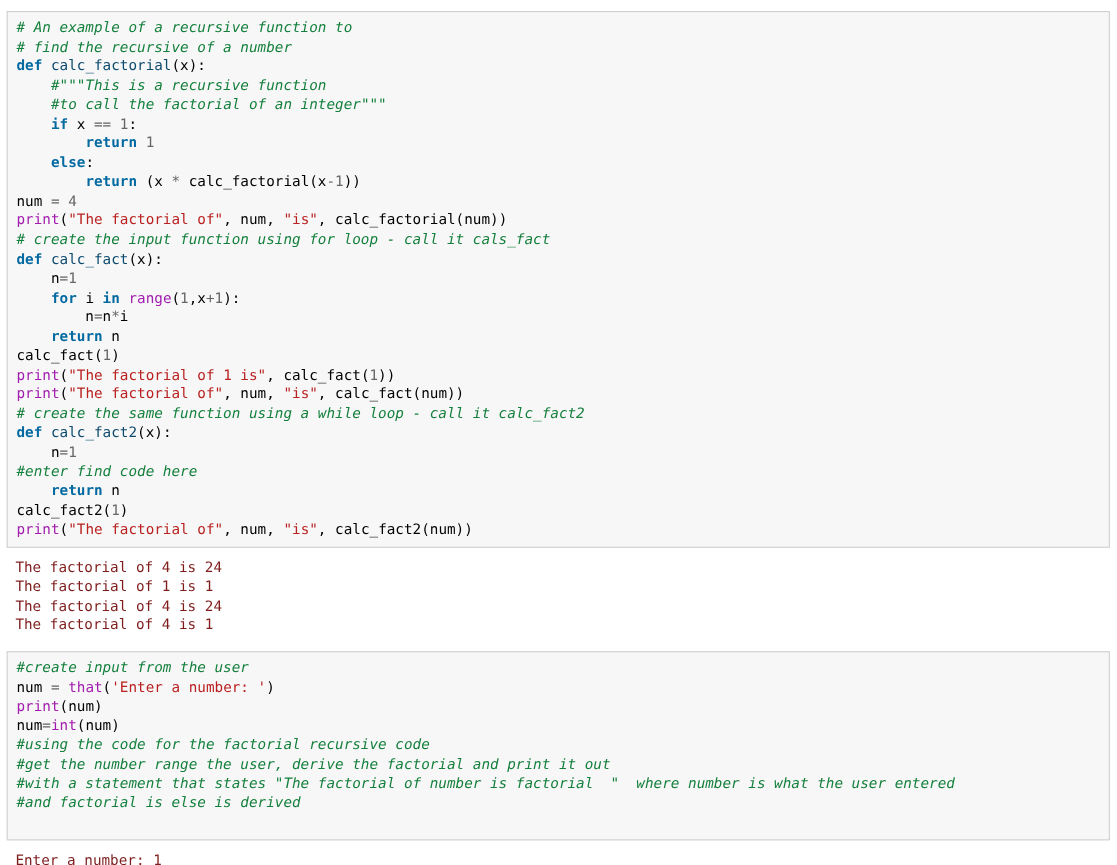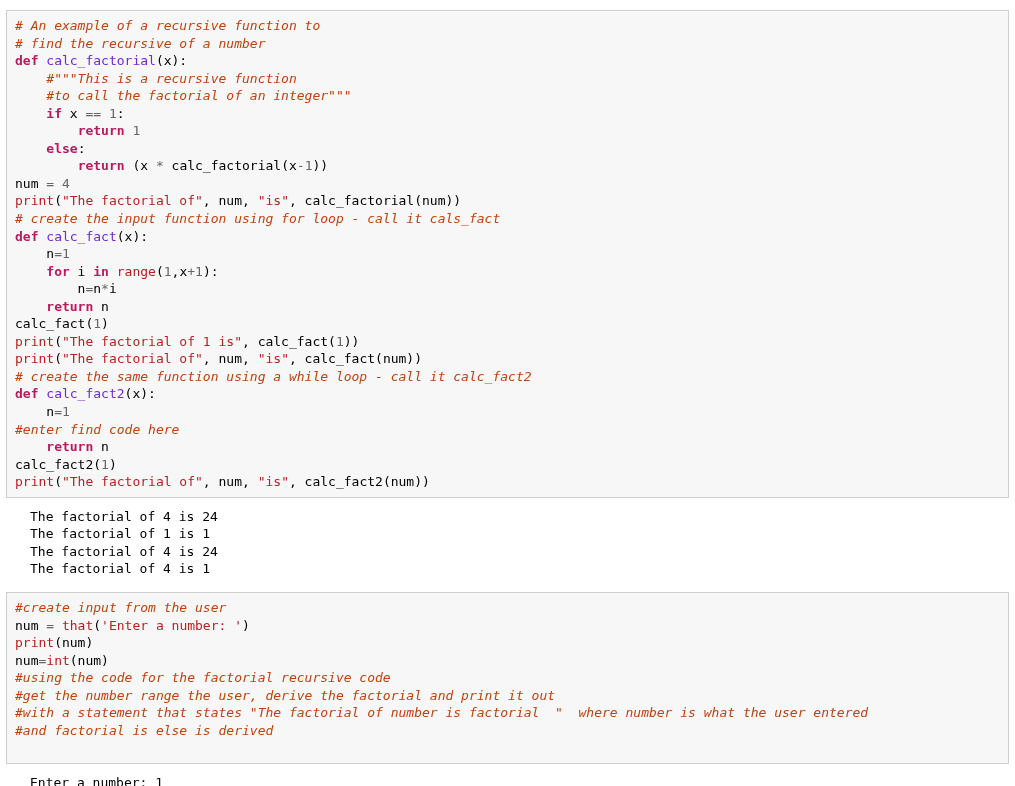--- a/index.html
+++ b/index.html
@@ -15,28 +15,27 @@
     border: 1px solid #cfcfcf;
     background: #f7f7f7;
     padding: 6px 8px;
     margin: 4px 0 8px 0;
     white-space: pre;
     overflow-x: auto;
   }
   .cell-output {
     padding: 2px 8px 10px 8px;
     white-space: pre;
-    color: #000000;
-    margin-left: 16px;
+    color: #7f1d1d;
   }
-  .c  { color: #c2410c; font-style: italic; }   
+  .c  { color: #15803d; font-style: italic; }   
   .s  { color: #ba2121; }                        
-  .k  { color: #be185d; font-weight: bold; }     
-  .nb { color: #b91c1c; margin-top: 46px; }                        
-  .nf { color: #6d28d9; }                        
+  .k  { color: #0369a1; font-weight: bold; }     
+  .nb { color: #a21caf; margin-top: 46px; }                        
+  .nf { color: #0c4a6e; }                        
   .o  { color: #666666; }                        
   .n  { color: #000; }                       
 </style>
 </head>
 <body>
 
 <div class="cell-input"><span class="c"># An example of a recursive function to</span>
 <span class="c"># find the recursive of a number</span>
 <span class="k">def</span> <span class="nf">calc_factorial</span><span class="n">(x):</span>
 <span class="c">    #"""This is a recursive function</span>

